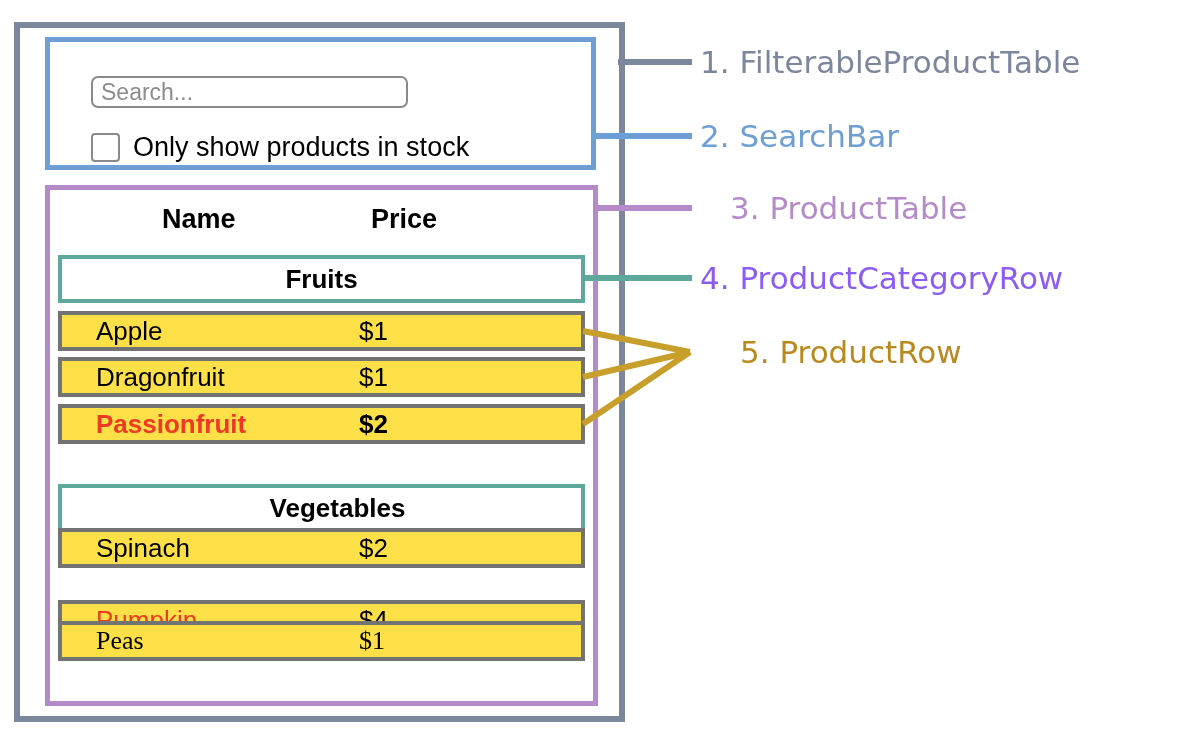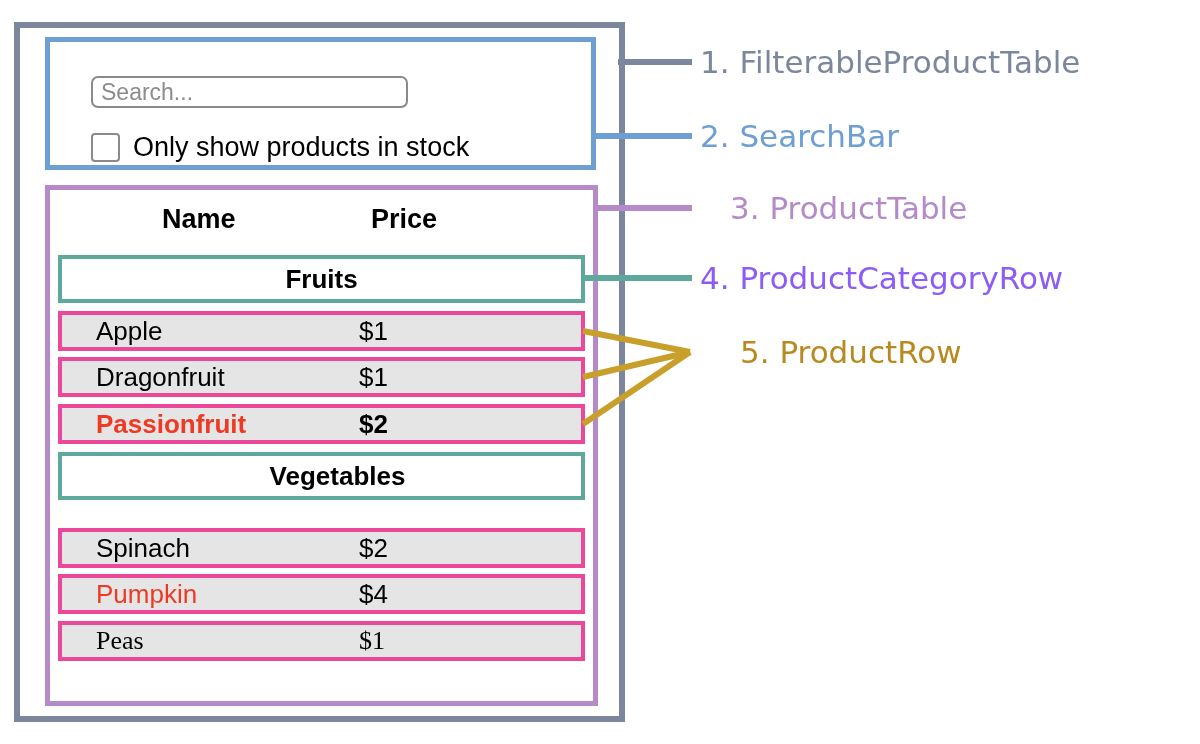--- a/index.html
+++ b/index.html
@@ -41,21 +41,21 @@
              line-height:42px;}
   #th-name{left:104px;}
   #th-price{left:313px;}
 
   
   .cat-row{left:58px;width:527px;height:48px;border:4px solid #5fa99c;background:#fff;
            display:flex;align-items:center;justify-content:center;}
   .cat-row span{font-weight:bold;font-size:26px;color:#000;line-height:26px;}
 
   
-  .prod-row{left:58px;width:527px;height:40px;border:4px solid #ec4899;background:#e5e5e5;
+  .prod-row{left:58px;width:527px;height:40px;border:4px solid #737373;background:#fde047;
             display:flex;align-items:center;}
   .prod-row .pname{position:absolute;left:34px;font-size:26px;line-height:26px;color:#000;}
   .prod-row .pprice{position:absolute;left:297px;font-size:26px;line-height:26px;color:#000;}
   .prod-row .pname.oos{color:#ee3a24;}
 
   
   .legend-label{position:absolute;font-size:31px;line-height:31px;white-space:nowrap;
                 font-family:"DejaVu Sans","Liberation Sans",sans-serif;}
 
   
@@ -99,30 +99,30 @@
   <div class="abs prod-row" style="top:357px;">
     <span class="pname">Dragonfruit</span>
     <span class="pprice">$1</span>
   </div>
 
   <div class="abs prod-row" style="top:404px;font-weight:bold;">
     <span class="pname oos">Passionfruit</span>
     <span class="pprice">$2</span>
   </div>
 
-  <div class="abs cat-row" style="top:452px;padding-left:32px;">
+  <div class="abs cat-row" style="top:484px;padding-left:32px;">
     <span>Vegetables</span>
   </div>
 
   <div class="abs prod-row" style="top:528px;">
     <span class="pname">Spinach</span>
     <span class="pprice">$2</span>
   </div>
 
-  <div class="abs prod-row" style="top:574px;padding-left:24px;">
+  <div class="abs prod-row" style="top:600px;padding-left:24px;">
     <span class="pname oos">Pumpkin</span>
     <span class="pprice">$4</span>
   </div>
 
   <div class="abs prod-row" style="top:621px;font-family:Liberation Serif, serif;">
     <span class="pname">Peas</span>
     <span class="pprice">$1</span>
   </div>
 
   <svg id="connectors" viewBox="0 0 1200 744">

